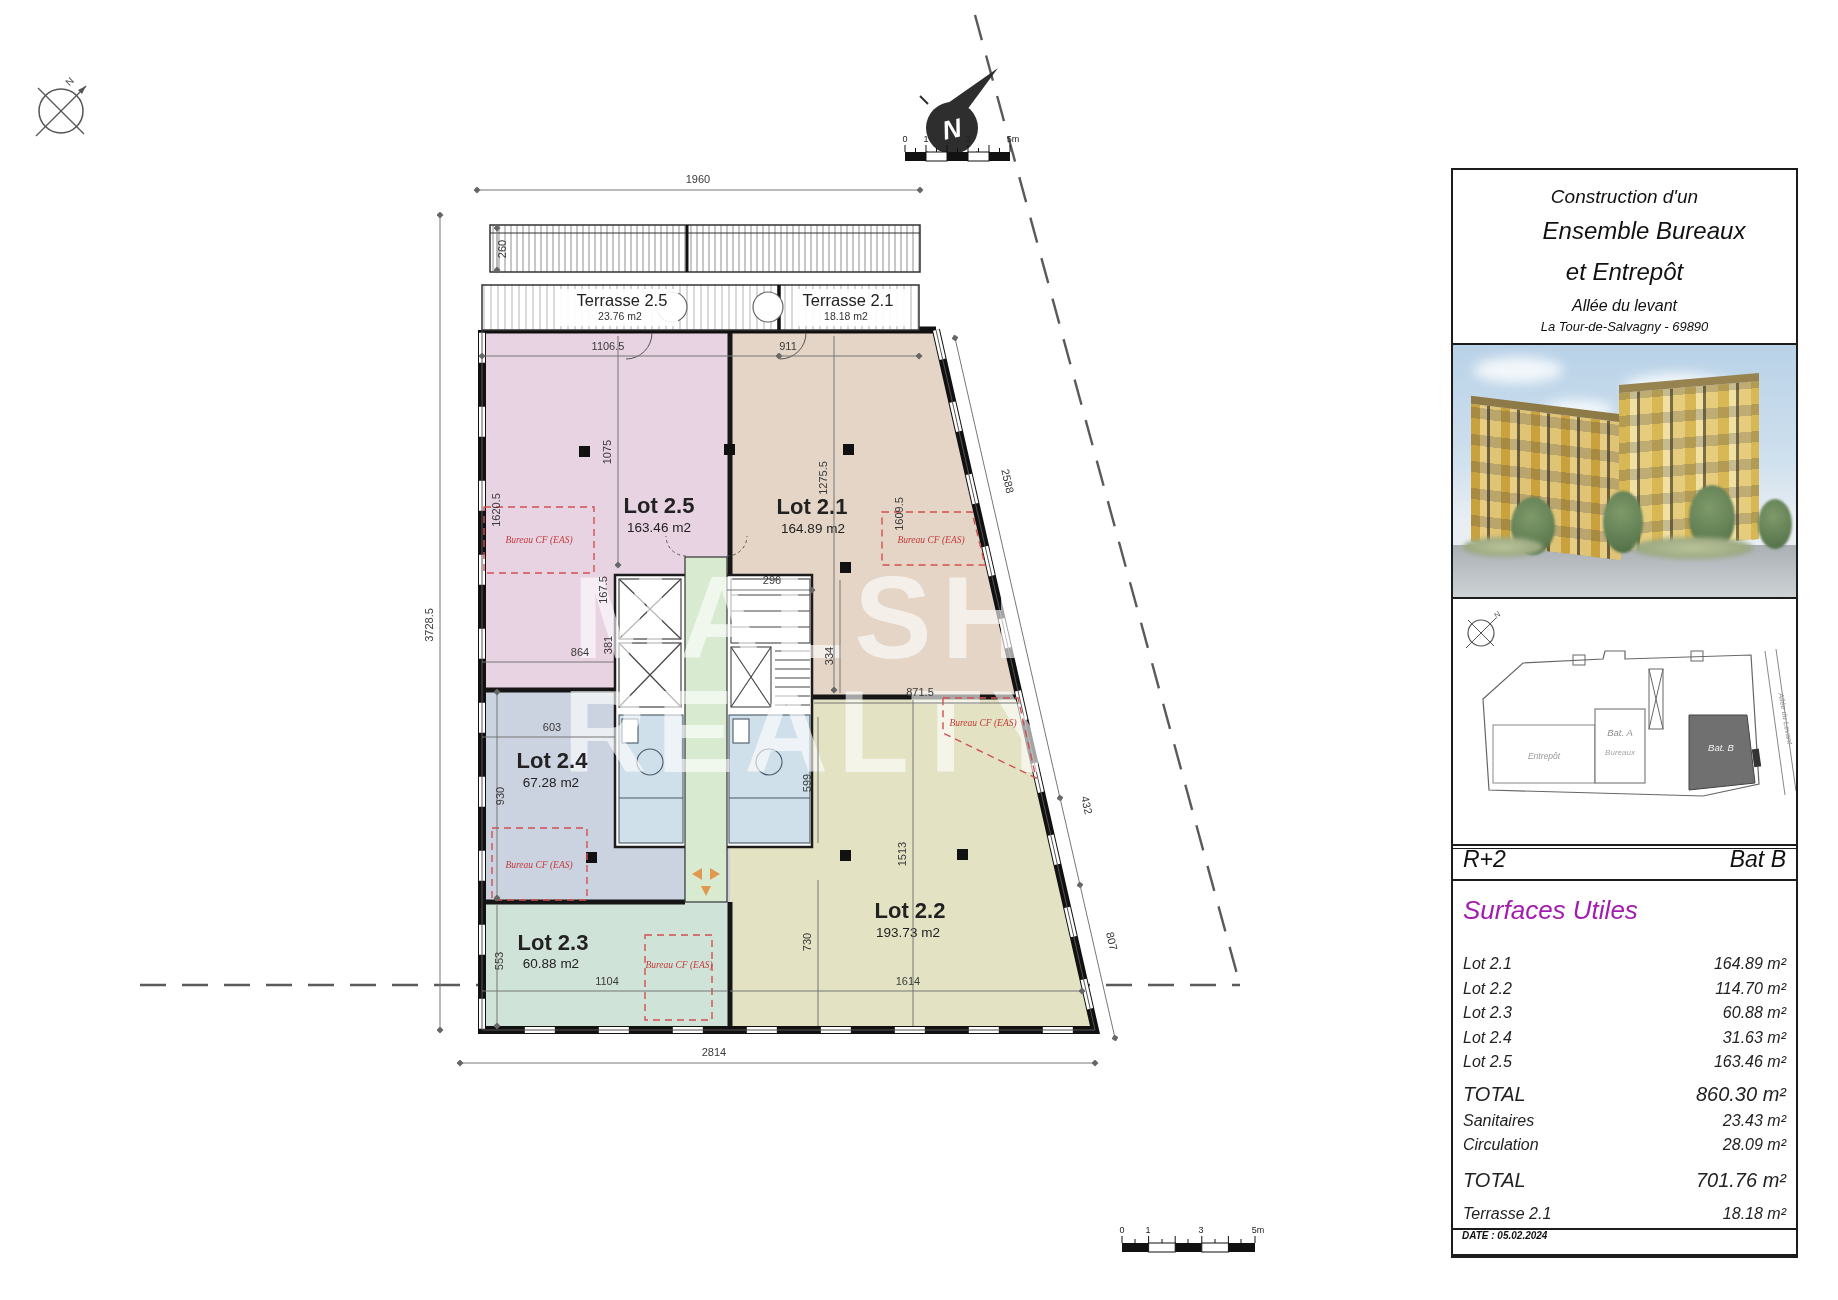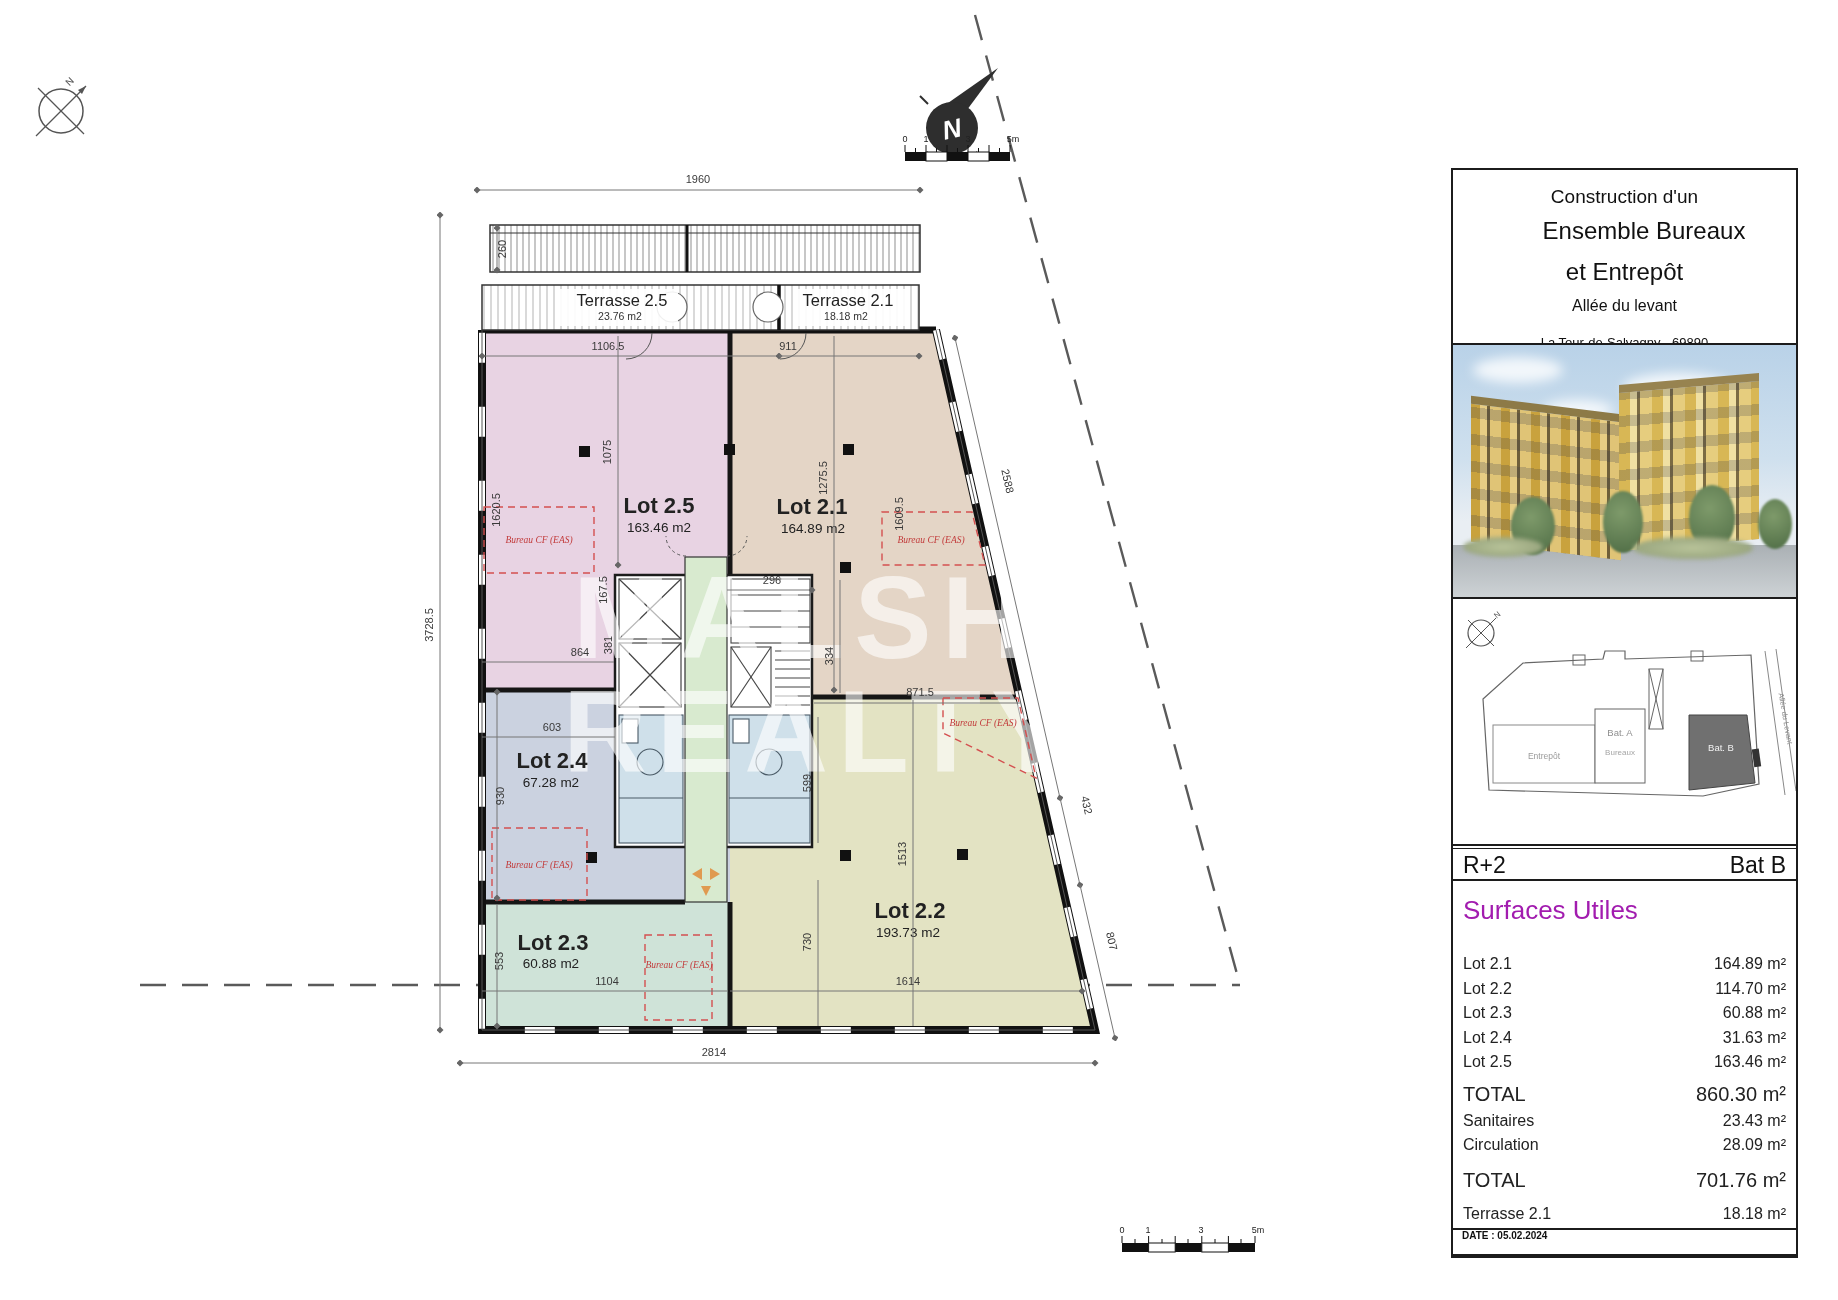--- a/index.html
+++ b/index.html
@@ -13,31 +13,31 @@
   .ter-name{font-size:16.5px;fill:#222;text-anchor:middle;}
   .ter-area{font-size:10.5px;fill:#333;text-anchor:middle;}
   .cf{font-size:9.5px;fill:#c23b3b;font-style:italic;font-family:"Liberation Serif",serif;text-anchor:middle;}
   .wm{font-size:116px;font-weight:bold;fill:rgba(255,255,255,0.62);letter-spacing:10px;}
   .sb-lab{font-size:9px;fill:#222;text-anchor:middle;}
   .north-n{font-size:26px;font-weight:bold;font-style:italic;fill:#fff;text-anchor:middle;}
   .mini-n{font-size:10px;fill:#555;text-anchor:middle;}
 
   
   .panel{position:absolute;left:1451px;top:168px;width:347px;height:1090px;
-         border:2px solid #1c1c1c;background:#fff;box-sizing:border-box;}
+         border:2px solid #1c1c1c;background:#fff;box-sizing:border-box;font-style:italic;}
   .panel .box{box-sizing:border-box;border-bottom:2px solid #1c1c1c;position:relative;overflow:hidden;}
   .tbox{height:175px;text-align:center;padding-top:14px;}
   .t1{font-size:19px;color:#111;margin-top:2px;}
   .t2{font-size:24px;color:#111;margin-top:9px;padding-left:39px;}
   .t3{font-size:24px;color:#111;margin-top:13px;}
   .t4{font-size:16px;color:#111;margin-top:11px;}
-  .t5{font-size:13px;color:#111;margin-top:20px;}
+  .t5{font-size:13px;color:#111;margin-top:4px;}
   .rbox{height:254px;}
   .sbox{height:247px;}
-  .hrow{height:35px;display:flex;align-items:flex-end;justify-content:space-between;
+  .hrow{height:35px;display:flex;align-items:flex-start;justify-content:space-between;
         padding:0 10px;font-size:23px;color:#111;box-shadow:inset 0 3px 0 -1px #fff, inset 0 4px 0 -1px #1c1c1c;}
   .surf{height:349px;padding:6px 10px 0 10px;}
   .surf-head{font-size:26px;color:#a21caf;margin:8px 0 26px 0;}
   .srow{display:flex;justify-content:space-between;font-size:16px;color:#222;line-height:24.5px;}
   .srow.total{font-size:20px;line-height:30px;margin-top:4px;}
   .srow.gap{margin-top:7px;}
   .dbox{height:26px;border-bottom:none;display:flex;
         font-size:10px;font-weight:bold;color:#111;padding-left:9px;}
 
   

